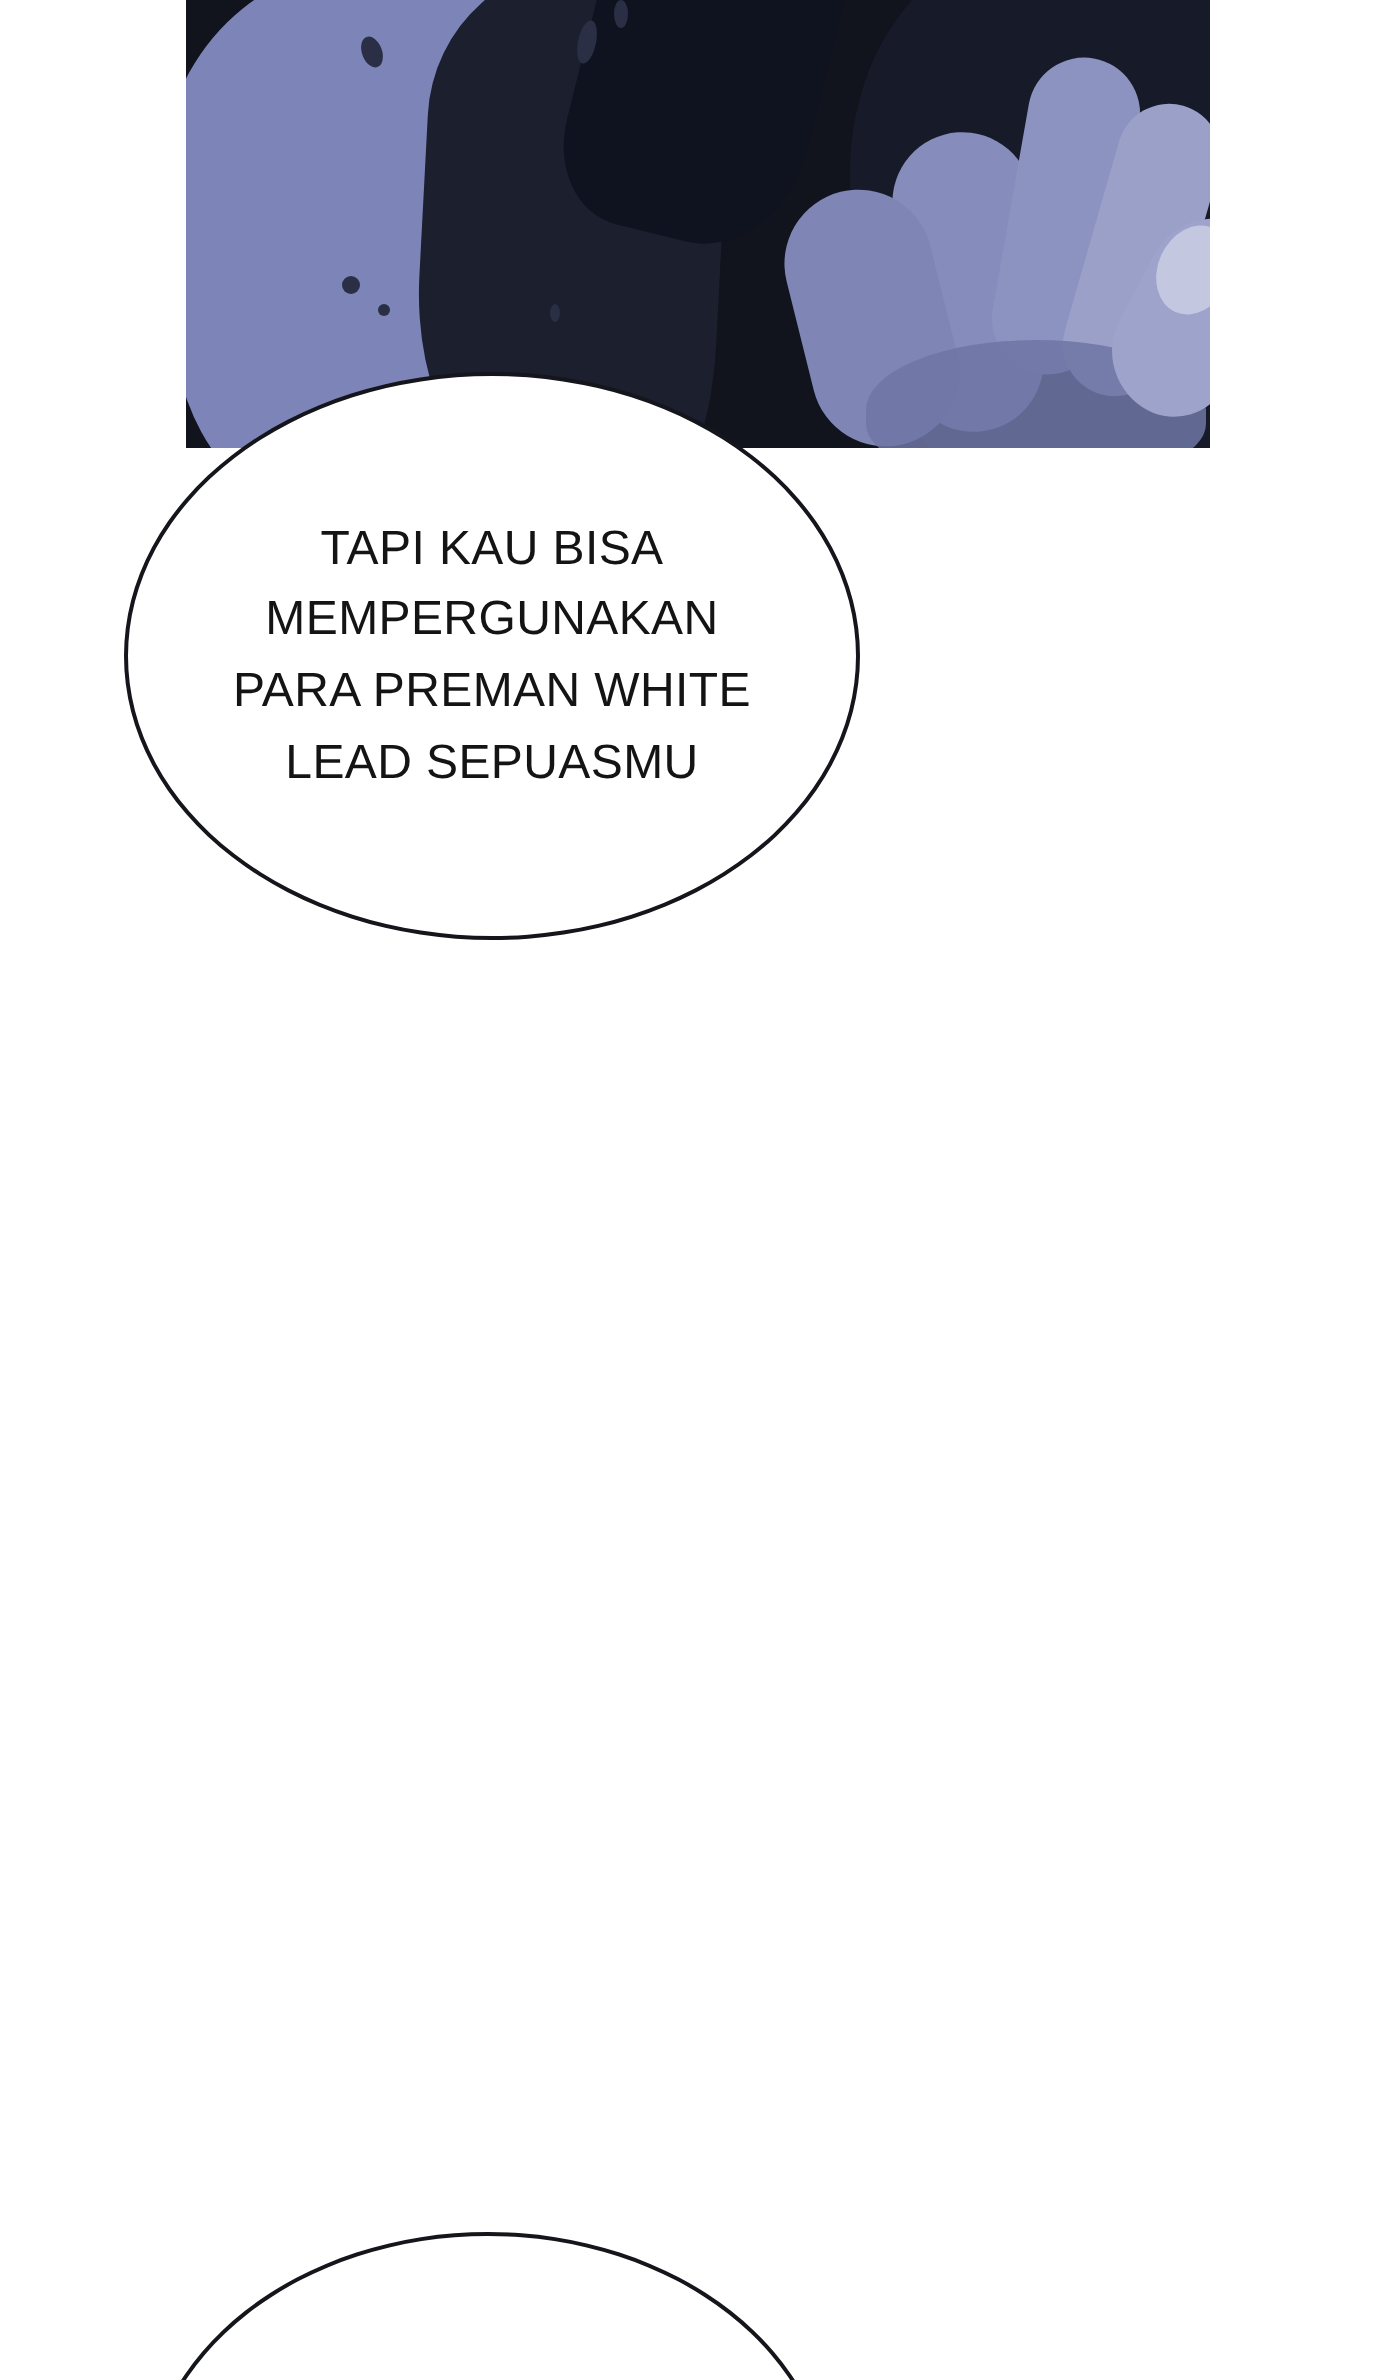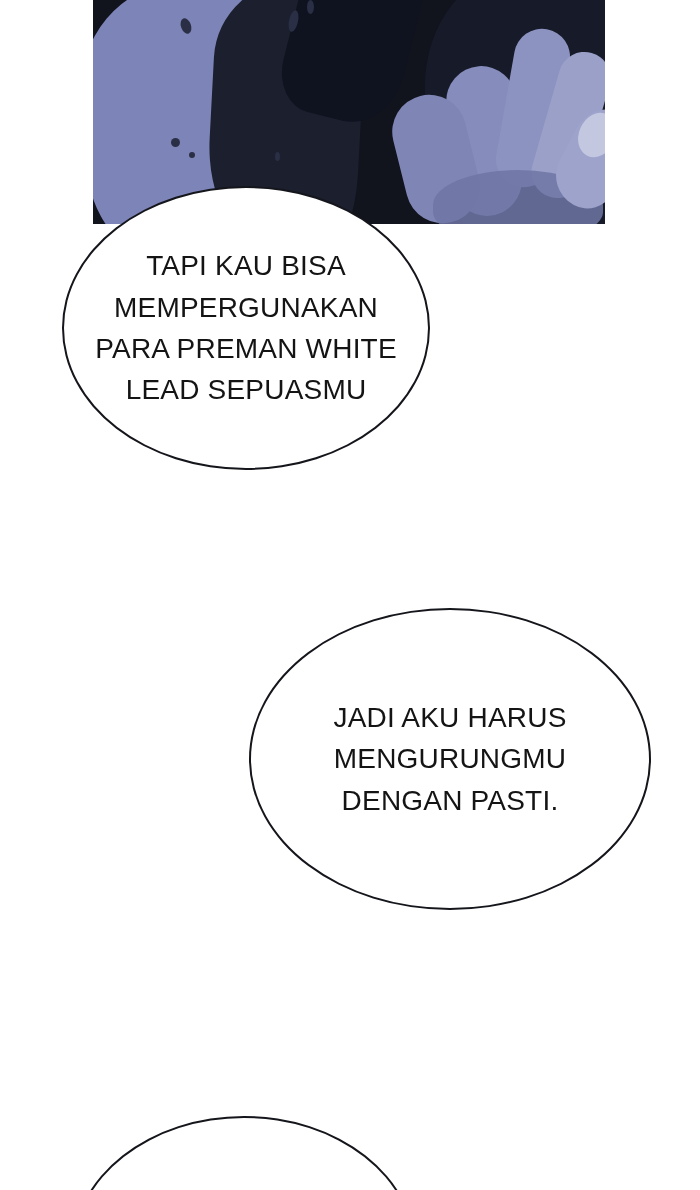--- a/index.html
+++ b/index.html
@@ -141,21 +141,21 @@
     border-radius: 50%;
     box-sizing: border-box;
     display: flex;
     align-items: center;
     justify-content: center;
     text-align: center;
   }
   .balloon p {
     margin: 0;
     color: #141414;
-    font-size: 28px;
+    font-size: 24px;
     line-height: 1.48;
     letter-spacing: .2px;
     white-space: pre-line;
     padding: 0 26px;
   }
 
   #balloon-1 {
     left: 62px;
     top: 186px;
     width: 368px;
@@ -204,23 +204,18 @@
     <div class="speck s6"></div>
   </div>
 
   <div class="balloon" id="balloon-1">
     <p>TAPI KAU BISA
 MEMPERGUNAKAN
 PARA PREMAN WHITE
 LEAD SEPUASMU</p>
   </div>
 
-  <div class="balloon" id="balloon-2">
-    <p>JADI AKU HARUS
-MENGURUNGMU
-DENGAN PASTI.</p>
-  </div>
 
   <div class="balloon" id="balloon-3">
     <p></p>
   </div>
 
 </div>
 
 </body></html>

